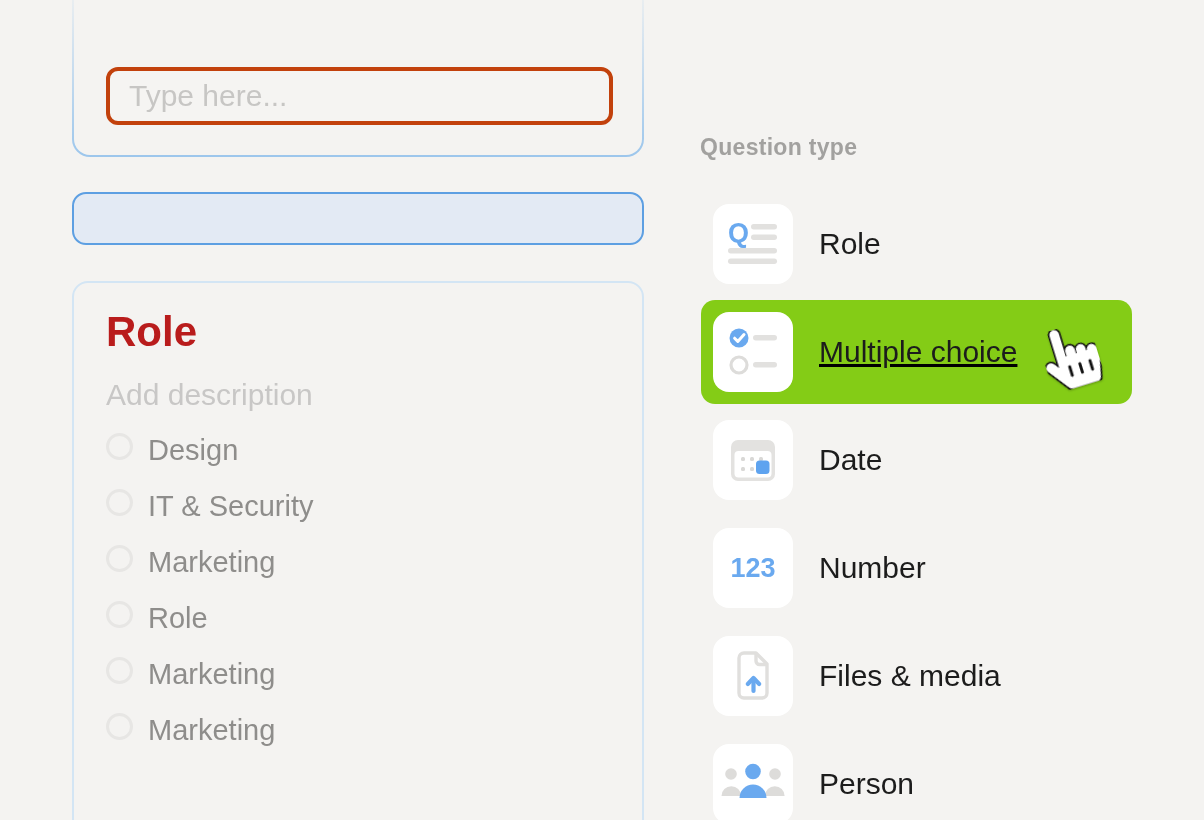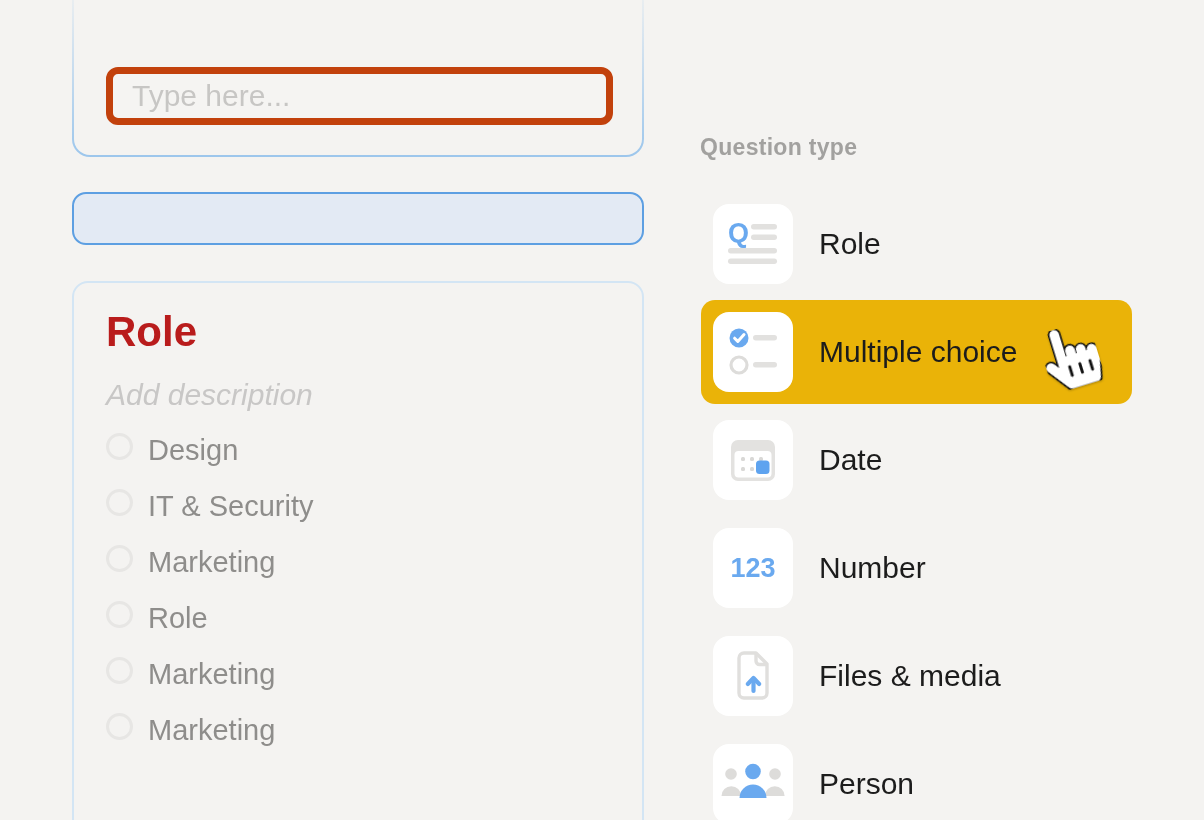--- a/index.html
+++ b/index.html
@@ -14,57 +14,57 @@
   .card-a {
     position:absolute; left:72px; top:-62px; width:572px; height:219px;
     border-radius:18px; padding:2px;
     background:linear-gradient(to bottom, rgba(150,195,238,0) 18%, #9cc6ec 100%);
   }
   .card-a-inner {
     width:100%; height:100%; border-radius:16px; background:#f4f3f1; position:relative;
   }
   .type-input {
     position:absolute; left:32px; top:127px; width:507px; height:58px;
-    border:7px solid #c2410c; border-radius:12px; background:#f5f4f2;
+    border:4px solid #c2410c; border-radius:12px; background:#f5f4f2;
     font-family:inherit; font-size:30px; color:#8e8d8b; padding:0 19px; outline:none;
   }
   .type-input::placeholder { color:#c7c6c4; opacity:1; }
 
   
   .selected-block {
     position:absolute; left:72px; top:192px; width:572px; height:53px;
     border:2.5px solid #5d9fe2; border-radius:14px; background:#e3eaf4;
   }
 
   
   .role-card {
     position:absolute; left:72px; top:281px; width:572px; height:580px;
     border:2px solid #d3e5f4; border-radius:16px; padding:24px 0 0 32px;
   }
   .role-title { font-size:42px; font-weight:700; color:#b91c1c; line-height:1.2; }
-  .role-desc  { margin-top:20px; font-size:30px; color:#c8c7c6; line-height:1.2;font-style:italic; }
+  .role-desc  { margin-top:20px; font-size:30px; color:#c8c7c6; line-height:1.2; }
   .option-list { margin-top:20px; }
   .option-row { display:flex; align-items:flex-start; height:56px; }
   .radio {
     width:27px; height:27px; border:3px solid #e7e6e4; border-radius:50%;
     margin-right:15px; flex:none; background:transparent;
   }
   .option-label { font-size:29px; color:#8e8d8b; line-height:1.2; }
 
   
   .panel-title {
     position:absolute; left:700px; top:134px;
     font-size:23px; font-weight:700; color:#a2a19f; letter-spacing:.3px;
   }
   .qt-list { position:absolute; left:701px; top:192px; width:431px; }
   .qt-row {
     display:flex; align-items:center; gap:26px;
     padding:12px; border-radius:14px; margin-bottom:4px; height:104px;
   }
-  .qt-row.hovered { background:#eab308; }
+  .qt-row.hovered { background:#84cc16;text-decoration:underline; }
   .tile {
     width:80px; height:80px; background:#ffffff; border-radius:16px;
     flex:none; display:flex; align-items:center; justify-content:center;
   }
   .qt-label { font-size:30px; color:#1c1c1c; line-height:1.2; }
 
   
   .cursor { position:absolute; left:1044px; top:326px; pointer-events:none; }
   .cursor svg { transform:rotate(-17deg); filter:drop-shadow(0 1px 1px rgba(0,0,0,.25)); }
 </style>

